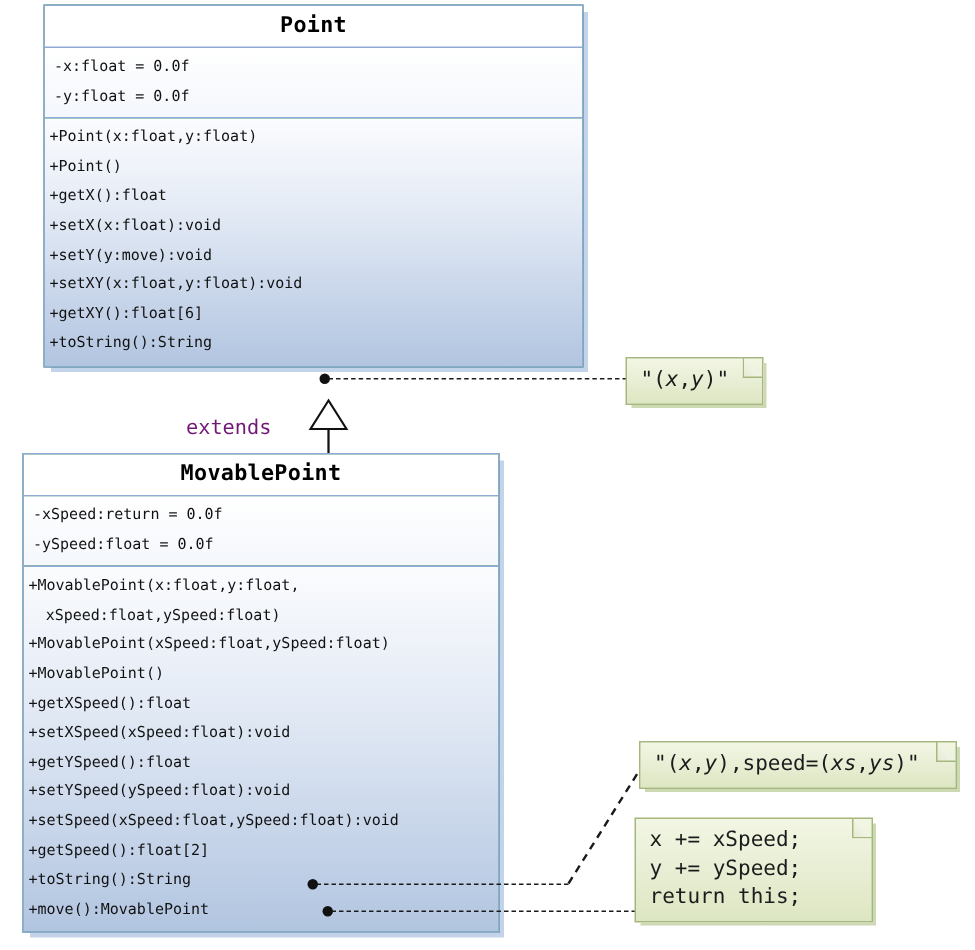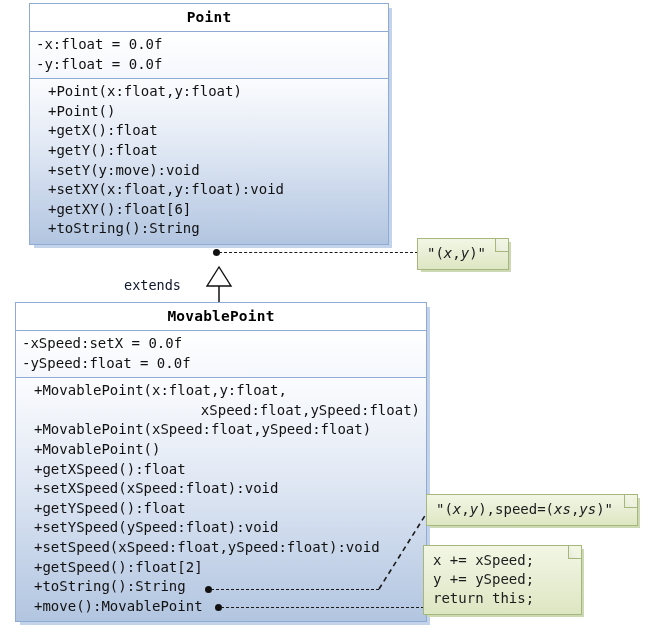--- a/index.html
+++ b/index.html
@@ -35,31 +35,31 @@
     letter-spacing: 0.2px;
   }
   .uml-attrs {
     box-sizing: border-box;
     border-bottom: 1px solid #8faad4;
     padding: 3px 6px 4px 6px;
     background: linear-gradient(to bottom, #ffffff 0%, #f4f7fc 100%);
   }
   .uml-methods {
     box-sizing: border-box;
-    padding: 3px 6px 5px 18px;
+    padding: 3px 6px 5px 3px;
     background: linear-gradient(to bottom, #fbfcfe 0%, #e3eaf5 38%, #c3d2e8 78%, #b2c5e0 100%);
     position: relative;
   }
   .uml-line {
-    font-size: 14px;
+    font-size: 10px;
     line-height: 19.6px;
     color: #111111;
     white-space: pre;
   }
-  .uml-line.indent { padding-left: 1.9ch; text-align: right; }
+  .uml-line.indent { padding-left: 1.9ch; }
 
   
   .note {
     position: absolute;
     box-sizing: border-box;
     background: linear-gradient(to bottom, #f2f6e4 0%, #e9efd6 45%, #dde6c2 100%);
     border: 1px solid #a6b77e;
     box-shadow: 3px 3px 0 -1px #cdd9b2;
     padding: 5px 9px 6px 9px;
   }
@@ -111,38 +111,38 @@
     stroke: #111111;
     stroke-width: 1.4;
   }
   .inherit line {
     stroke: #111111;
     stroke-width: 1.5;
   }
   .extends-label {
     position: absolute;
     font-size: 13.5px;
-    color: #0f172a;
+    color: #701a75;
     white-space: pre;
   }
 </style>
 </head>
 <body>
 
 <div class="uml-class" style="left:29px; top:3px; width:360px;">
   <div class="uml-title">Point</div>
   <div class="uml-attrs">
     <div class="uml-line">-x:float = 0.0f</div>
     <div class="uml-line">-y:float = 0.0f</div>
   </div>
   <div class="uml-methods">
     <div class="uml-line">+Point(x:float,y:float)</div>
     <div class="uml-line">+Point()</div>
     <div class="uml-line">+getX():float</div>
-    <div class="uml-line">+getY():float</div>
+    <div class="uml-line">+setX(x:float):void</div>
     <div class="uml-line">+setY(y:move):void</div>
     <div class="uml-line">+setXY(x:float,y:float):void</div>
     <div class="uml-line">+getXY():float[6]</div>
     <div class="uml-line">+toString():String</div>
   </div>
 </div>
 
 <div class="dot" style="left:213px; top:249px;"></div>
 <div class="dash-h" style="left:219px; top:252px; width:199px;"></div>
 
@@ -150,24 +150,24 @@
   <div class="fold"></div>
   <div class="note-text">"(<i>x</i>,<i>y</i>)"</div>
 </div>
 
 <svg class="inherit" style="left:203px; top:265px; width:40px; height:38px;">
   <polygon points="16,2 4,21 28,21"></polygon>
   <line x1="16" y1="21" x2="16" y2="38"></line>
 </svg>
 <div class="extends-label" style="left:124px; top:277px;">extends</div>
 
-<div class="uml-class" style="left:15px; top:302px; width:412px;">
+<div class="uml-class" style="left:15px; top:302px; width:318px;">
   <div class="uml-title">MovablePoint</div>
   <div class="uml-attrs">
-    <div class="uml-line">-xSpeed:setX = 0.0f</div>
+    <div class="uml-line">-xSpeed:return = 0.0f</div>
     <div class="uml-line">-ySpeed:float = 0.0f</div>
   </div>
   <div class="uml-methods">
     <div class="uml-line">+MovablePoint(x:float,y:float,</div>
     <div class="uml-line indent">xSpeed:float,ySpeed:float)</div>
     <div class="uml-line">+MovablePoint(xSpeed:float,ySpeed:float)</div>
     <div class="uml-line">+MovablePoint()</div>
     <div class="uml-line">+getXSpeed():float</div>
     <div class="uml-line">+setXSpeed(xSpeed:float):void</div>
     <div class="uml-line">+getYSpeed():float</div>

